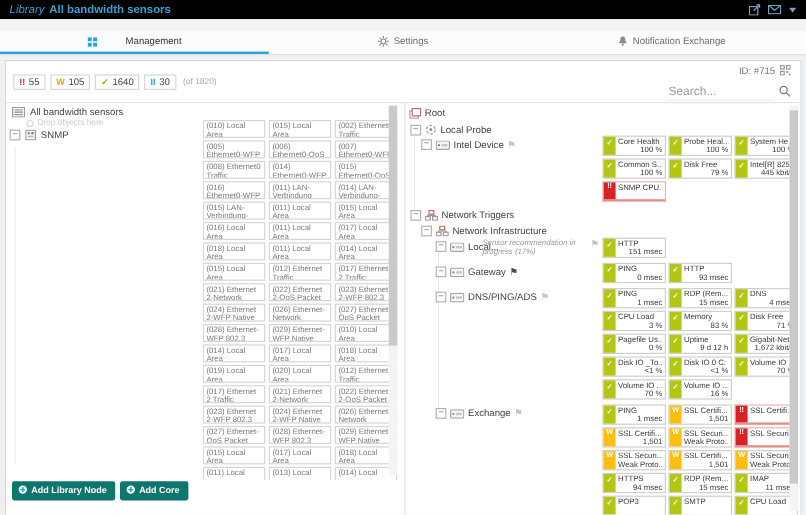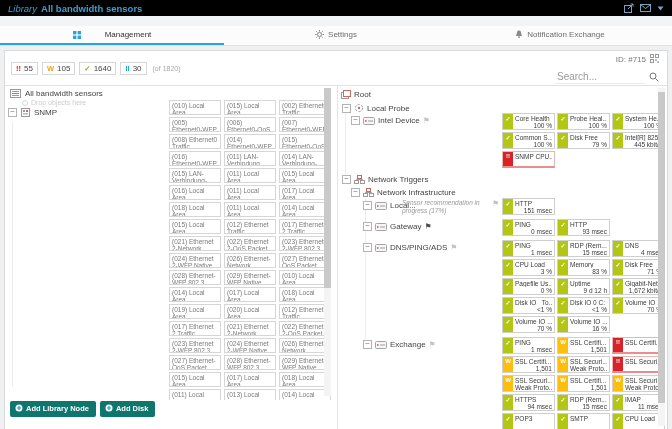--- a/index.html
+++ b/index.html
@@ -306,21 +306,21 @@
                   <circle cx="4" cy="4" r="3.5" fill="#fff"></circle>
                   <path d="M4,2 V6 M2,4 H6" stroke="#0e9bd8" stroke-width="1.2"></path>
                 </svg></span>
               <span>Add Library Node</span>
             </button>
             <button class="bluebtn">
               <span><svg width="8" height="8" viewBox="0 0 8 8">
                   <circle cx="4" cy="4" r="3.5" fill="#fff"></circle>
                   <path d="M4,2 V6 M2,4 H6" stroke="#0e9bd8" stroke-width="1.2"></path>
                 </svg></span>
-              <span>Add Disk</span>
+              <span>Add Core</span>
             </button>
           </div>
       </div>
 
       <div class="pane-right">
         <div class="guide" style="left:7px;top:24px;height:66px;"></div>
         <div class="guide" style="left:27px;top:114px;height:146px;"></div>
         <div id="rtree">
             <div class="trow d0 plain">
               <div class="tlabel">

